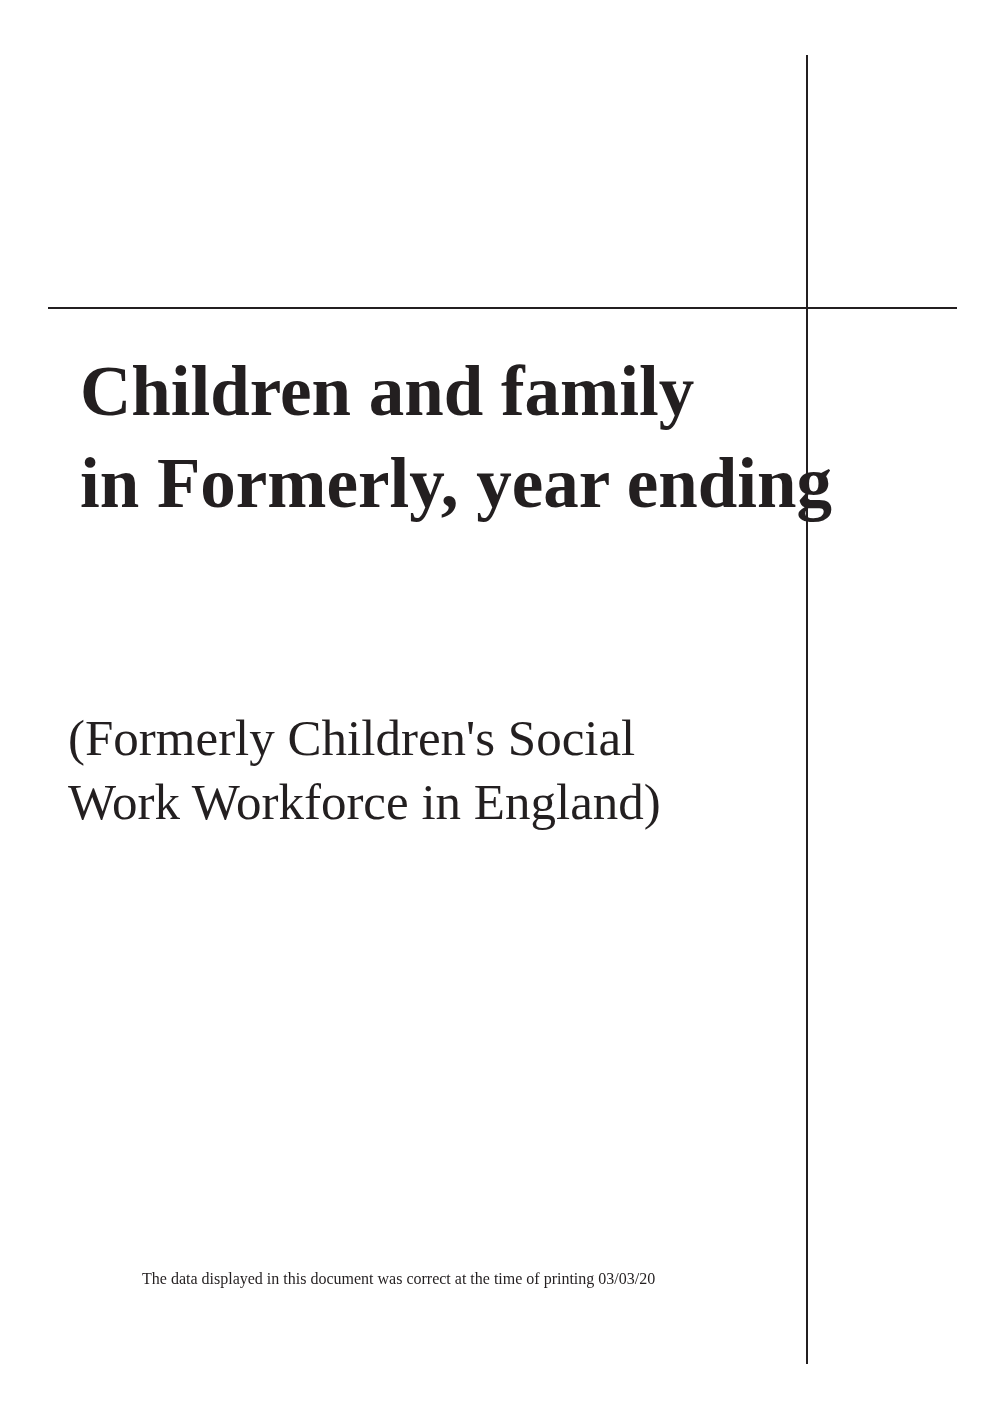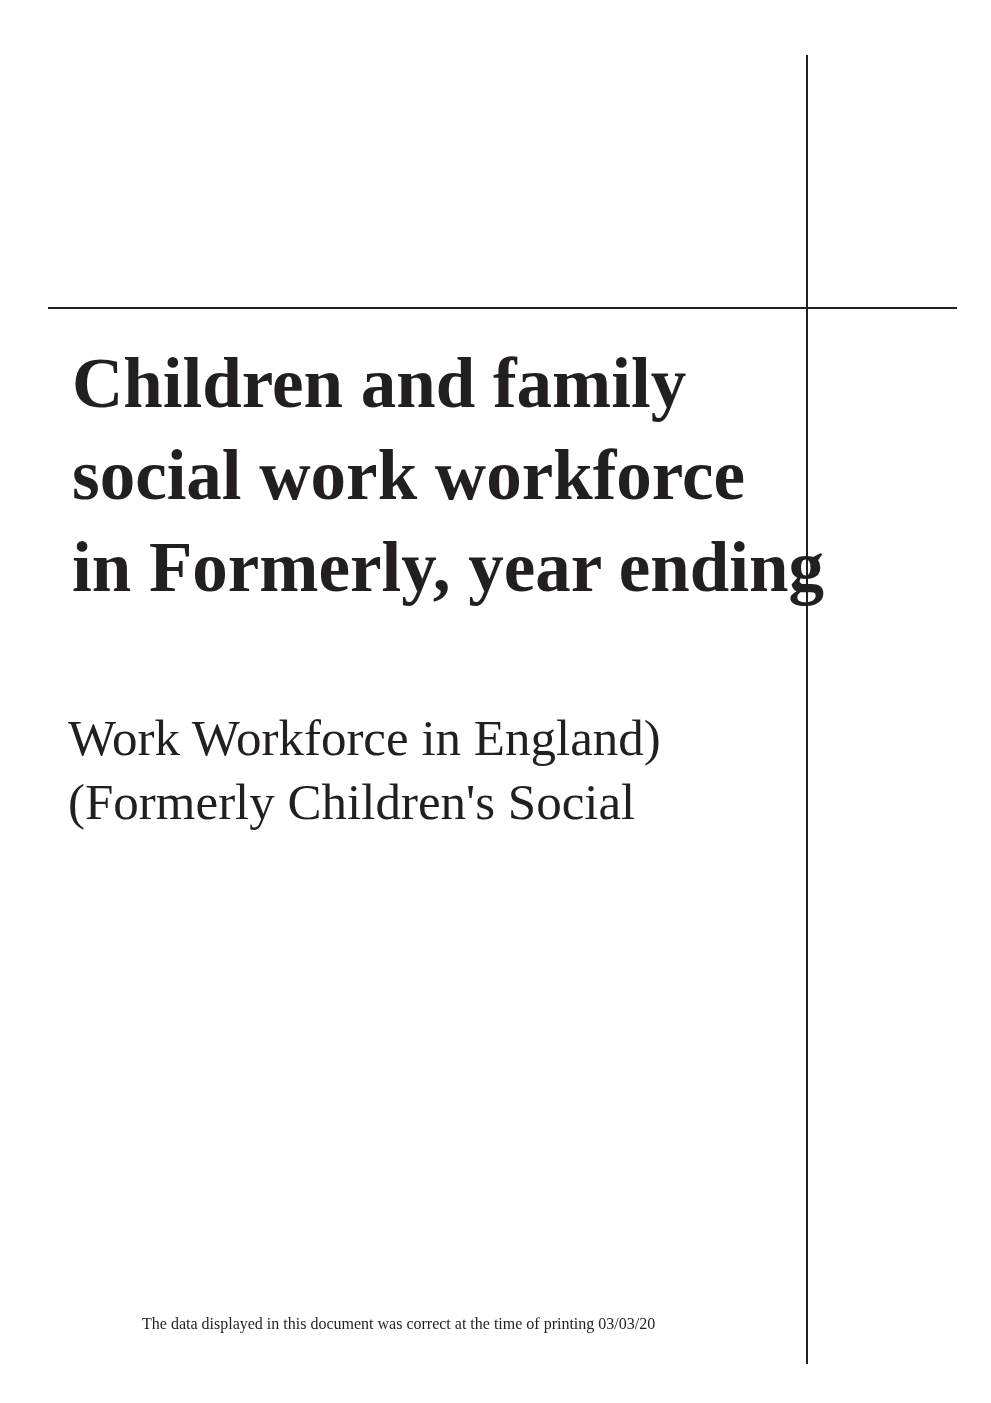--- a/index.html
+++ b/index.html
@@ -28,21 +28,21 @@
       left: 48px;
       top: 307px;
       width: 909px;
       height: 2px;
       background: #231f20;
     }
     .title {
       position: absolute;
       left: 68px;
       top: 333px;
-      margin: 4px;
+      margin: 12px;
       font-size: 71px;
       font-weight: bold;
       line-height: 92px;
       letter-spacing: 0px;
       white-space: nowrap;
     }
     .title span { display: block; }
     .subtitle {
       position: absolute;
       left: 68px;
@@ -50,36 +50,35 @@
       margin: 0;
       font-size: 51px;
       font-weight: normal;
       line-height: 64px;
       white-space: nowrap;
     }
     .subtitle span { display: block; }
     .footer-note {
       position: absolute;
       left: 142px;
-      top: 1314px;
+      top: 1269px;
       font-size: 16px;
       line-height: 20px;
       white-space: nowrap;
     }
   </style>
 </head>
 <body>
 
 <div class="v-rule"></div>
 <div class="h-rule"></div>
 
 <h1 class="title">
   <span>Children and family</span>
-  <span>social work workforce</span>
   <span>in Formerly, year ending</span>
 </h1>
 
 <h2 class="subtitle">
+  <span>(Formerly Children's Social</span>
   <span>Work Workforce in England)</span>
-  <span>(Formerly Children's Social</span>
 </h2>
 
 <div class="footer-note">The data displayed in this document was correct at the time of printing 03/03/20</div>
 
 </body></html>

